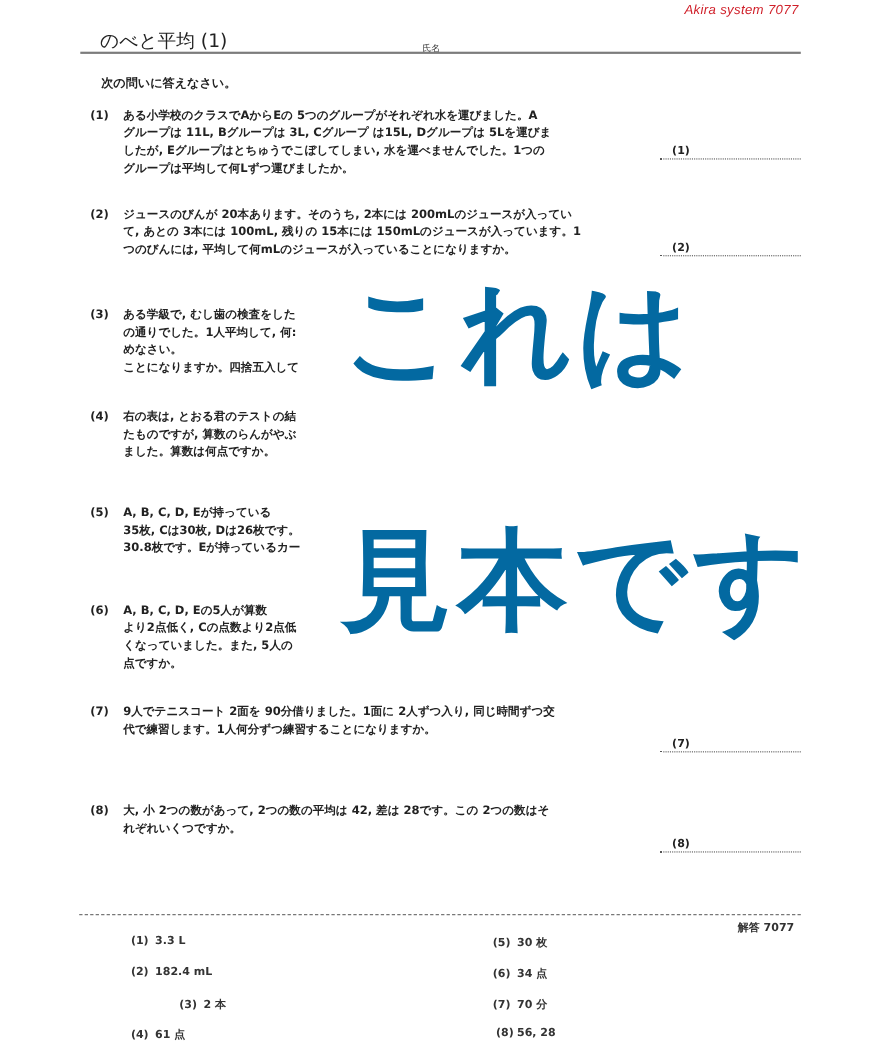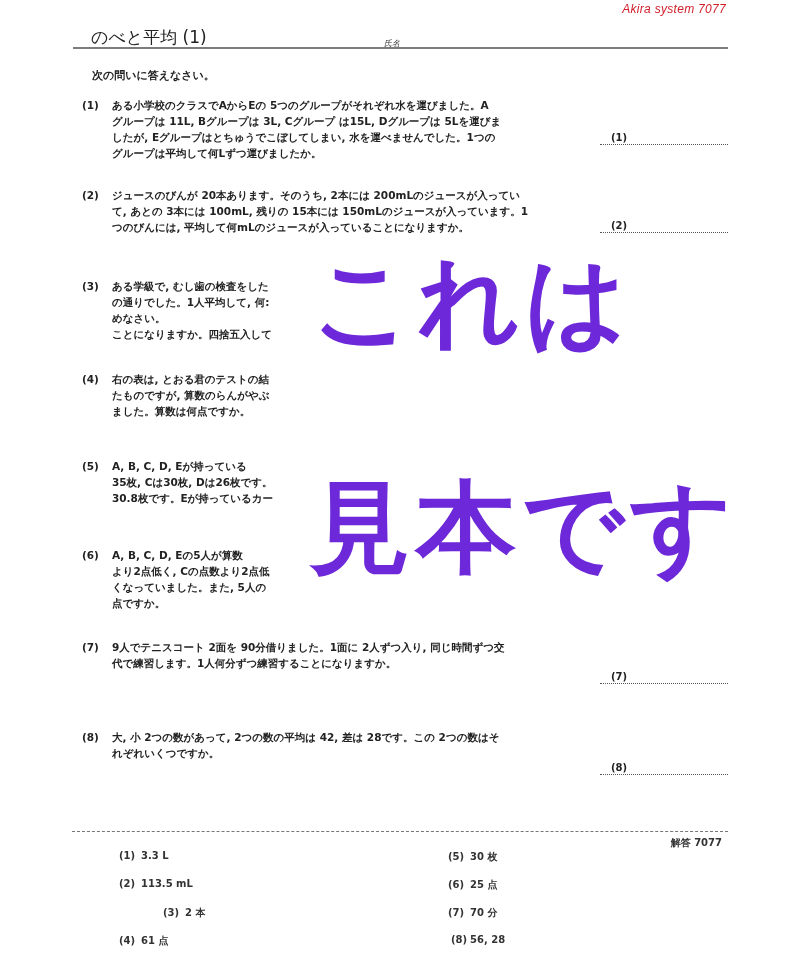--- a/index.html
+++ b/index.html
@@ -10,21 +10,21 @@
     .brand {
       position: absolute; right: 74px; top: 2px;
       font-family: "Liberation Sans", sans-serif; font-style: italic;
       font-size: 12px; color: #d0202a; letter-spacing: 0.3px;
     }
     .title {
       position: absolute; left: 91px; top: 26px;
       font-family: "DejaVu Sans", sans-serif; font-size: 17px; color: #222;
     }
     .name-label {
-      position: absolute; left: 384px; top: 38px; font-size: 8px; color: #333; font-style: italic;
+      position: absolute; left: 384px; top: 38px; font-size: 8px; color: #333;
     }
     .header-rule {
       position: absolute; left: 73px; top: 47px; width: 655px; height: 0;
       border-top: 2px solid #7c7c7c;
     }
     .instructions {
       position: absolute; left: 92px; top: 68px; font-size: 11px; font-weight: bold; color: #222;
     }
     .problem {
       position: absolute; left: 82px; font-size: 10.5px; line-height: 16px; font-weight: bold;
@@ -34,21 +34,21 @@
     .problem .lines { margin-left: 30px; }
     .problem .lines div { height: 16px; }
     .clip { width: 226px; }
     .wide { width: 520px; }
     .ans-slot {
       position: absolute; left: 600px; width: 128px; height: 14px;
       border-bottom: 1px dotted #555; font-size: 10px; font-weight: bold; color: #222;
     }
     .ans-slot span { position: absolute; left: 11px; bottom: 1px; }
     .watermark {
-      position: absolute; color: #6d28d9; font-weight: bold;
+      position: absolute; color: #0369a1; font-weight: bold;
       font-family: "DejaVu Sans", sans-serif; line-height: 1; white-space: nowrap;
     }
     .wm1 { left: 312px; top: 252px; font-size: 100px; letter-spacing: 4px; }
     .wm2 { left: 310px; top: 478px; font-size: 100px; letter-spacing: 6px; }
     .cut-rule {
       position: absolute; left: 72px; top: 831px; width: 656px; height: 0;
       border-top: 1px dashed #777;
     }
     .answer-title {
       position: absolute; right: 78px; top: 836px; font-size: 10px; font-weight: bold; color: #333;
@@ -156,32 +156,32 @@
 <div class="watermark wm1">これは</div>
 <div class="watermark wm2">見本です</div>
 
 <div class="cut-rule"></div>
 <div class="answer-title">解答  7077</div>
 
 <div class="answer" style="left:119px; top:850px;">
   <span class="an">(1)</span><span>3.3 L</span>
 </div>
 <div class="answer" style="left:119px; top:878px;">
-  <span class="an">(2)</span><span>113.5 mL</span>
+  <span class="an">(2)</span><span>182.4 mL</span>
 </div>
 <div class="answer" style="left:119px; top:906px;margin-left:44px;">
   <span class="an">(3)</span><span>2 本</span>
 </div>
 <div class="answer" style="left:119px; top:934px;">
   <span class="an">(4)</span><span>61 点</span>
 </div>
 <div class="answer" style="left:448px; top:850px;">
   <span class="an">(5)</span><span>30 枚</span>
 </div>
 <div class="answer" style="left:448px; top:878px;">
-  <span class="an">(6)</span><span>25 点</span>
+  <span class="an">(6)</span><span>34 点</span>
 </div>
 <div class="answer" style="left:448px; top:906px;">
   <span class="an">(7)</span><span>70 分</span>
 </div>
 <div class="answer" style="left:448px; top:934px;text-align:center;">
   <span class="an">(8)</span><span>56, 28</span>
 </div>
 
 </body></html>

